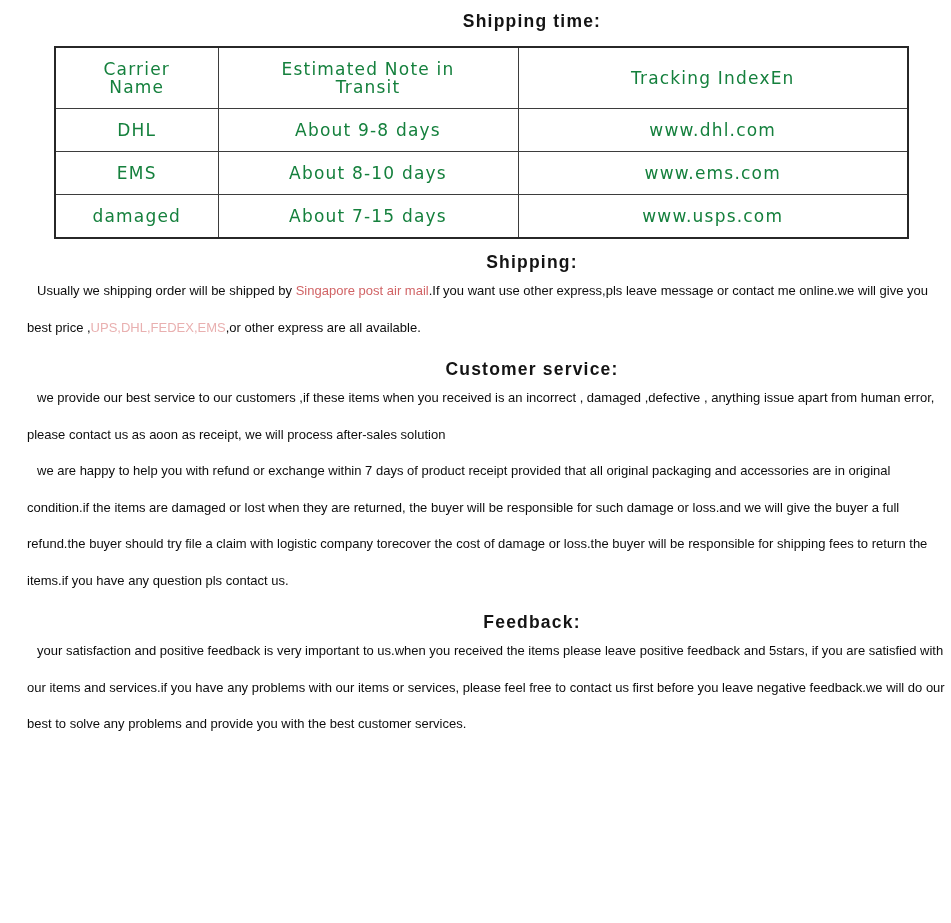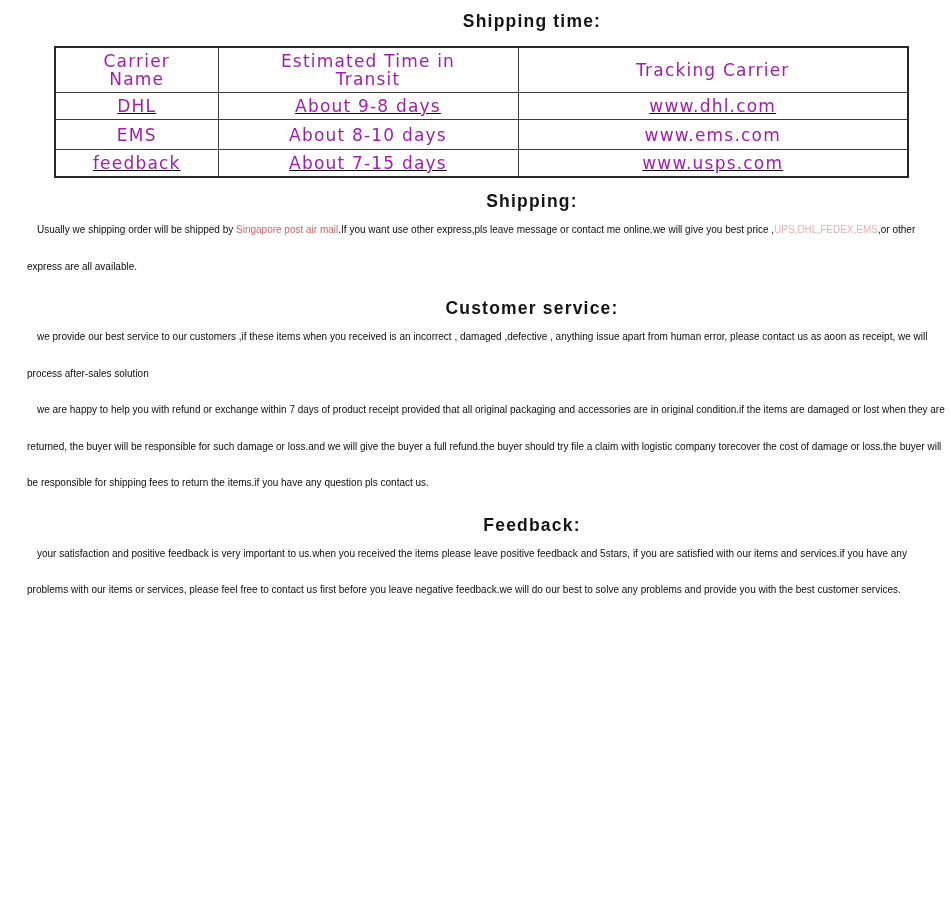--- a/index.html
+++ b/index.html
@@ -20,39 +20,39 @@
   .heading.first { margin-top: 0; }
 
   
   .ship-table {
     border-collapse: collapse; table-layout: fixed;
     margin: 14px 0 0 27px;
     border: 2px solid #272727;
   }
   .ship-table td {
     border: 1px solid #3d3d3d;
-    padding: 4px;
+    padding: 12px;
     text-align: center; vertical-align: middle;
     font-family: "DejaVu Sans", "Liberation Sans", sans-serif;
     font-size: 17px; line-height: 18px; letter-spacing: 1.2px;
-    color: #a21caf;
+    color: #15803d;
     white-space: pre-line;
     overflow: hidden;
   }
   .col-carrier { width: 163px; }
   .col-time { width: 300px; }
   .col-tracking { width: 390px; }
   tr.h36 { height: 36px; }
-  tr.h20 { height: 20px; text-decoration: underline; }
+  tr.h20 { height: 20px; }
   tr.h19 { height: 30px; }
   tr.h37 { height: 37px; }
 
   
   .body-para {
-    margin: 0; font-size: 10px; line-height: 36.5px;
+    margin: 0; font-size: 13px; line-height: 36.5px;
     text-indent: 10px; color: #0d0d0d;
   }
   .hl-red { color: #d16466; }
   .hl-pink { color: #e9b0b0; }
 </style>
 </head>
 <body>
 
 <div class="page">
 
@@ -61,36 +61,36 @@
   <table class="ship-table">
     <colgroup>
       <col class="col-carrier">
         <col class="col-time">
         <col class="col-tracking">
     </colgroup>
     <tbody>
       <tr class="h36">
         <td>Carrier
 Name</td>
-        <td>Estimated Time in
+        <td>Estimated Note in
 Transit</td>
-        <td>Tracking Carrier</td>
+        <td>Tracking IndexEn</td>
       </tr>
       <tr class="h20">
         <td>DHL</td>
         <td>About 9-8 days</td>
         <td>www.dhl.com</td>
       </tr>
       <tr class="h19">
         <td>EMS</td>
         <td>About 8-10 days</td>
         <td>www.ems.com</td>
       </tr>
       <tr class="h20">
-        <td>feedback</td>
+        <td>damaged</td>
         <td>About 7-15 days</td>
         <td>www.usps.com</td>
       </tr>
     </tbody>
   </table>
 
   <div class="heading">Shipping:</div>
 
   <p class="body-para"><span>Usually we shipping order will be shipped by </span><span class="hl-red">Singapore post air mail</span><span>.If you want use other express,pls leave message or contact me online.we will give you best price ,</span><span class="hl-pink">UPS,DHL,FEDEX,EMS</span><span>,or other express are all available.</span></p>
 

